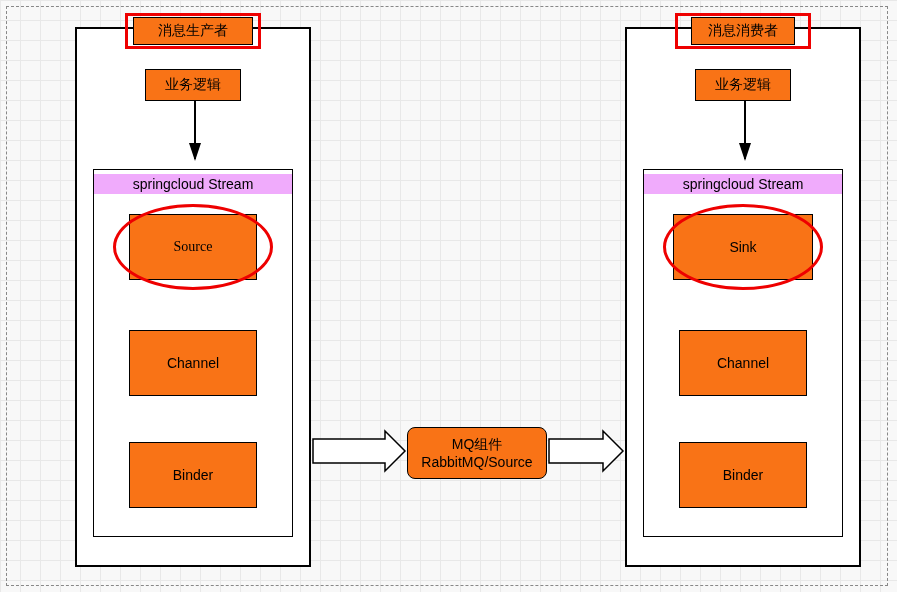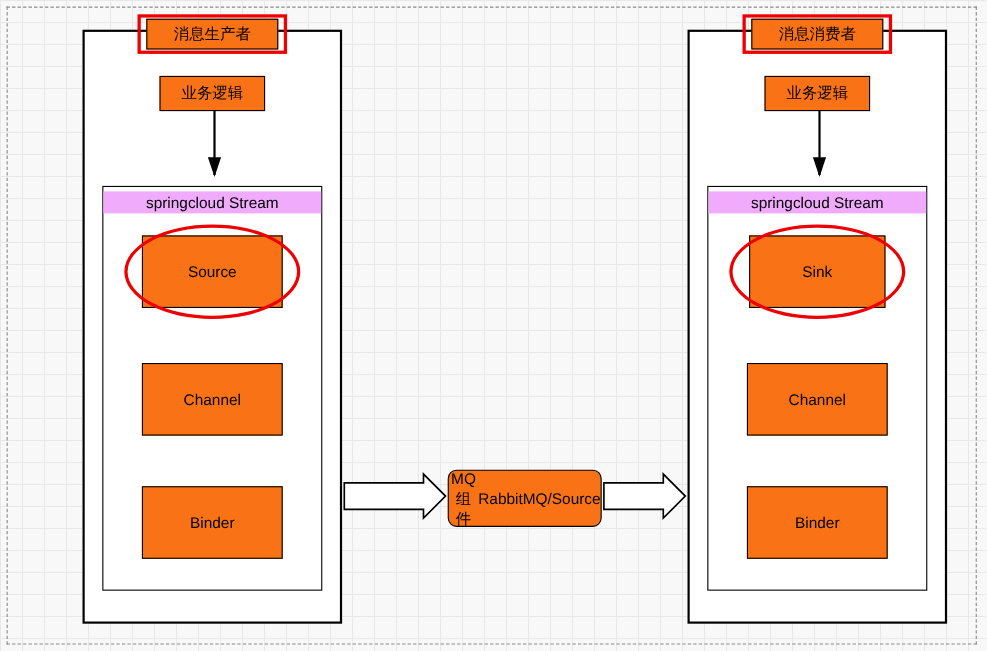--- a/index.html
+++ b/index.html
@@ -91,39 +91,39 @@
         </marker>
       </defs>
       <line x1="118" y1="72" x2="118" y2="130" stroke="#000" stroke-width="2" marker-end="url(#arrowP)"></line>
     </svg>
 
     <div class="container-box" style="left:16px; top:140px; width:200px; height:368px; border-width:1.5px;">
       <div class="stream-title">
         <span>springcloud Stream</span>
       </div>
 
-      <div class="box" style="left:50%; transform:translateX(-50%); top:44px; width:128px; height:66px;">
+      <div class="box" style="left:50%; transform:translateX(-50%); top:44px; width:128px; height:66px;font-family:Liberation Serif, serif;">
         <span>Source</span>
       </div>
 
       <div class="red-ellipse" style="left:50%; transform:translateX(-50%); top:34px; width:160px; height:86px;"></div>
 
       <div class="box" style="left:50%; transform:translateX(-50%); top:160px; width:128px; height:66px;">
         <span>Channel</span>
       </div>
 
       <div class="box" style="left:50%; transform:translateX(-50%); top:272px; width:128px; height:66px;">
         <span>Binder</span>
       </div>
     </div>
   </div>
 
   <div class="container-box" style="left:618px; top:20px; width:236px; height:540px;">
 
-    <div class="box" style="left:50%; transform:translateX(-50%); top:-12px; width:120px; height:28px;">
+    <div class="box" style="left:50%; transform:translateX(-50%); top:-12px; width:104px; height:28px;">
       <span>消息消费者</span>
     </div>
 
     <div class="red-highlight" style="left:50%; transform:translateX(-50%); top:-16px; width:136px; height:36px;"></div>
 
     <div class="box" style="left:50%; transform:translateX(-50%); top:40px; width:96px; height:32px;">
       <span>业务逻辑</span>
     </div>
 
     <svg class="overlay" width="236" height="540">
@@ -133,37 +133,37 @@
         </marker>
       </defs>
       <line x1="118" y1="72" x2="118" y2="130" stroke="#000" stroke-width="2" marker-end="url(#arrowC)"></line>
     </svg>
 
     <div class="container-box" style="left:16px; top:140px; width:200px; height:368px; border-width:1.5px;">
       <div class="stream-title">
         <span>springcloud Stream</span>
       </div>
 
-      <div class="box" style="left:50%; transform:translateX(-50%); top:44px; width:124px; height:66px;text-align:center;">
+      <div class="box" style="left:50%; transform:translateX(-50%); top:44px; width:140px; height:66px;text-align:center;">
         <span>Sink</span>
       </div>
 
       <div class="red-ellipse" style="left:50%; transform:translateX(-50%); top:34px; width:160px; height:86px;"></div>
 
       <div class="box" style="left:50%; transform:translateX(-50%); top:160px; width:128px; height:66px;">
         <span>Channel</span>
       </div>
 
       <div class="box" style="left:50%; transform:translateX(-50%); top:272px; width:128px; height:66px;">
         <span>Binder</span>
       </div>
     </div>
   </div>
 
-  <div class="box" style="left:400px; top:420px; width:140px; height:52px; border-radius:8px; flex-direction:row; line-height:1.3;">
+  <div class="box" style="left:400px; top:420px; width:140px; height:52px; border-radius:8px; flex-direction:column; line-height:1.3;">
     <span>MQ组件</span>
     <span>RabbitMQ/Source</span>
   </div>
 
   <svg class="overlay" width="882" height="580">
 
     <g>
       <path d="M 306 432 L 306 456 L 378 456 L 378 464 L 398 444 L 378 424 L 378 432 Z" fill="#fff" stroke="#000" stroke-width="1.5"></path>
     </g>
 

